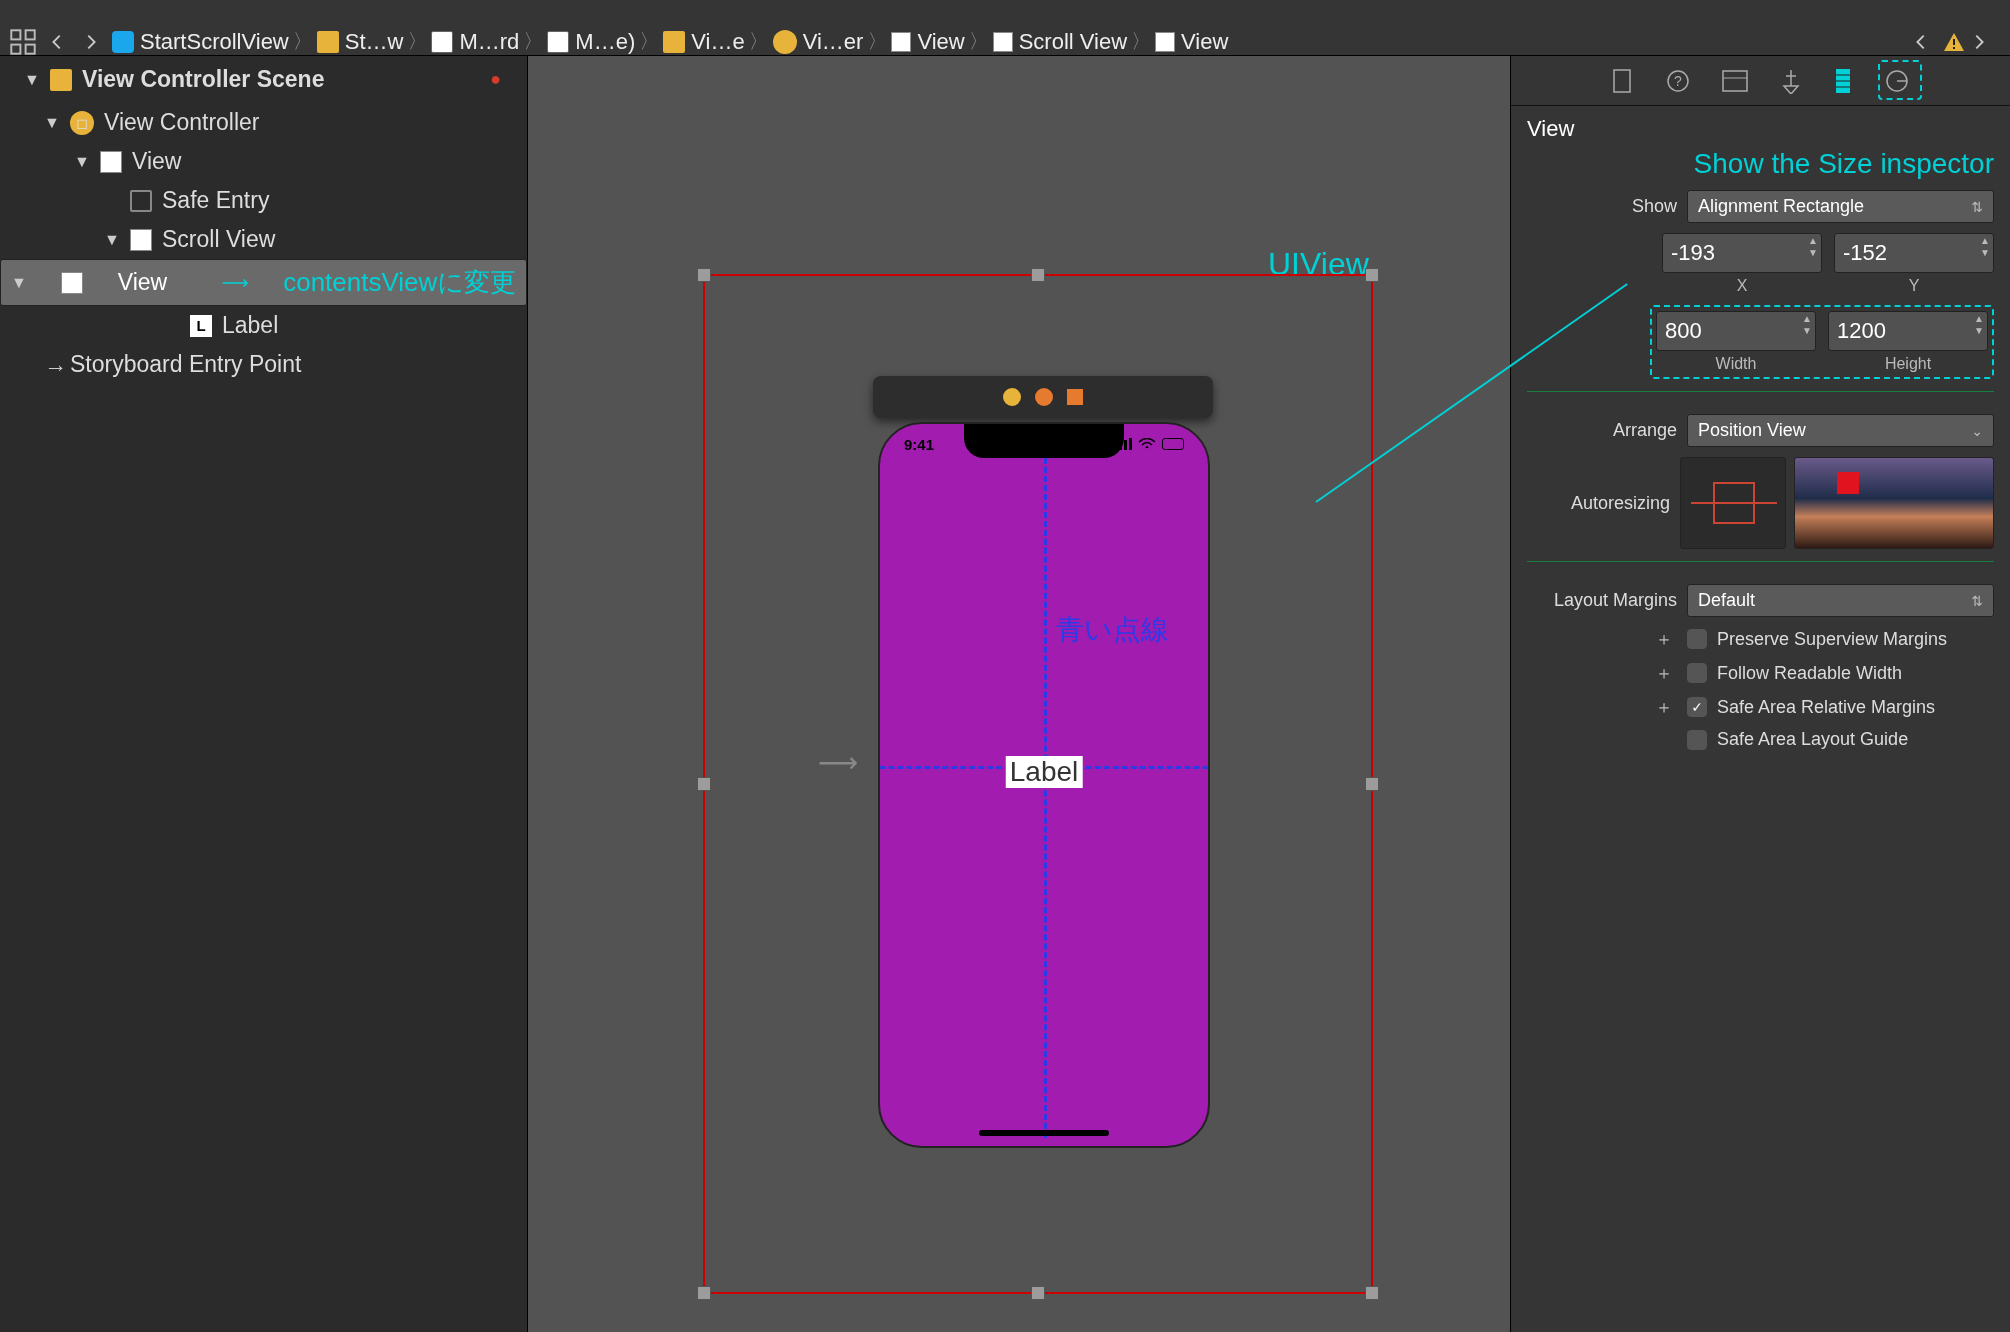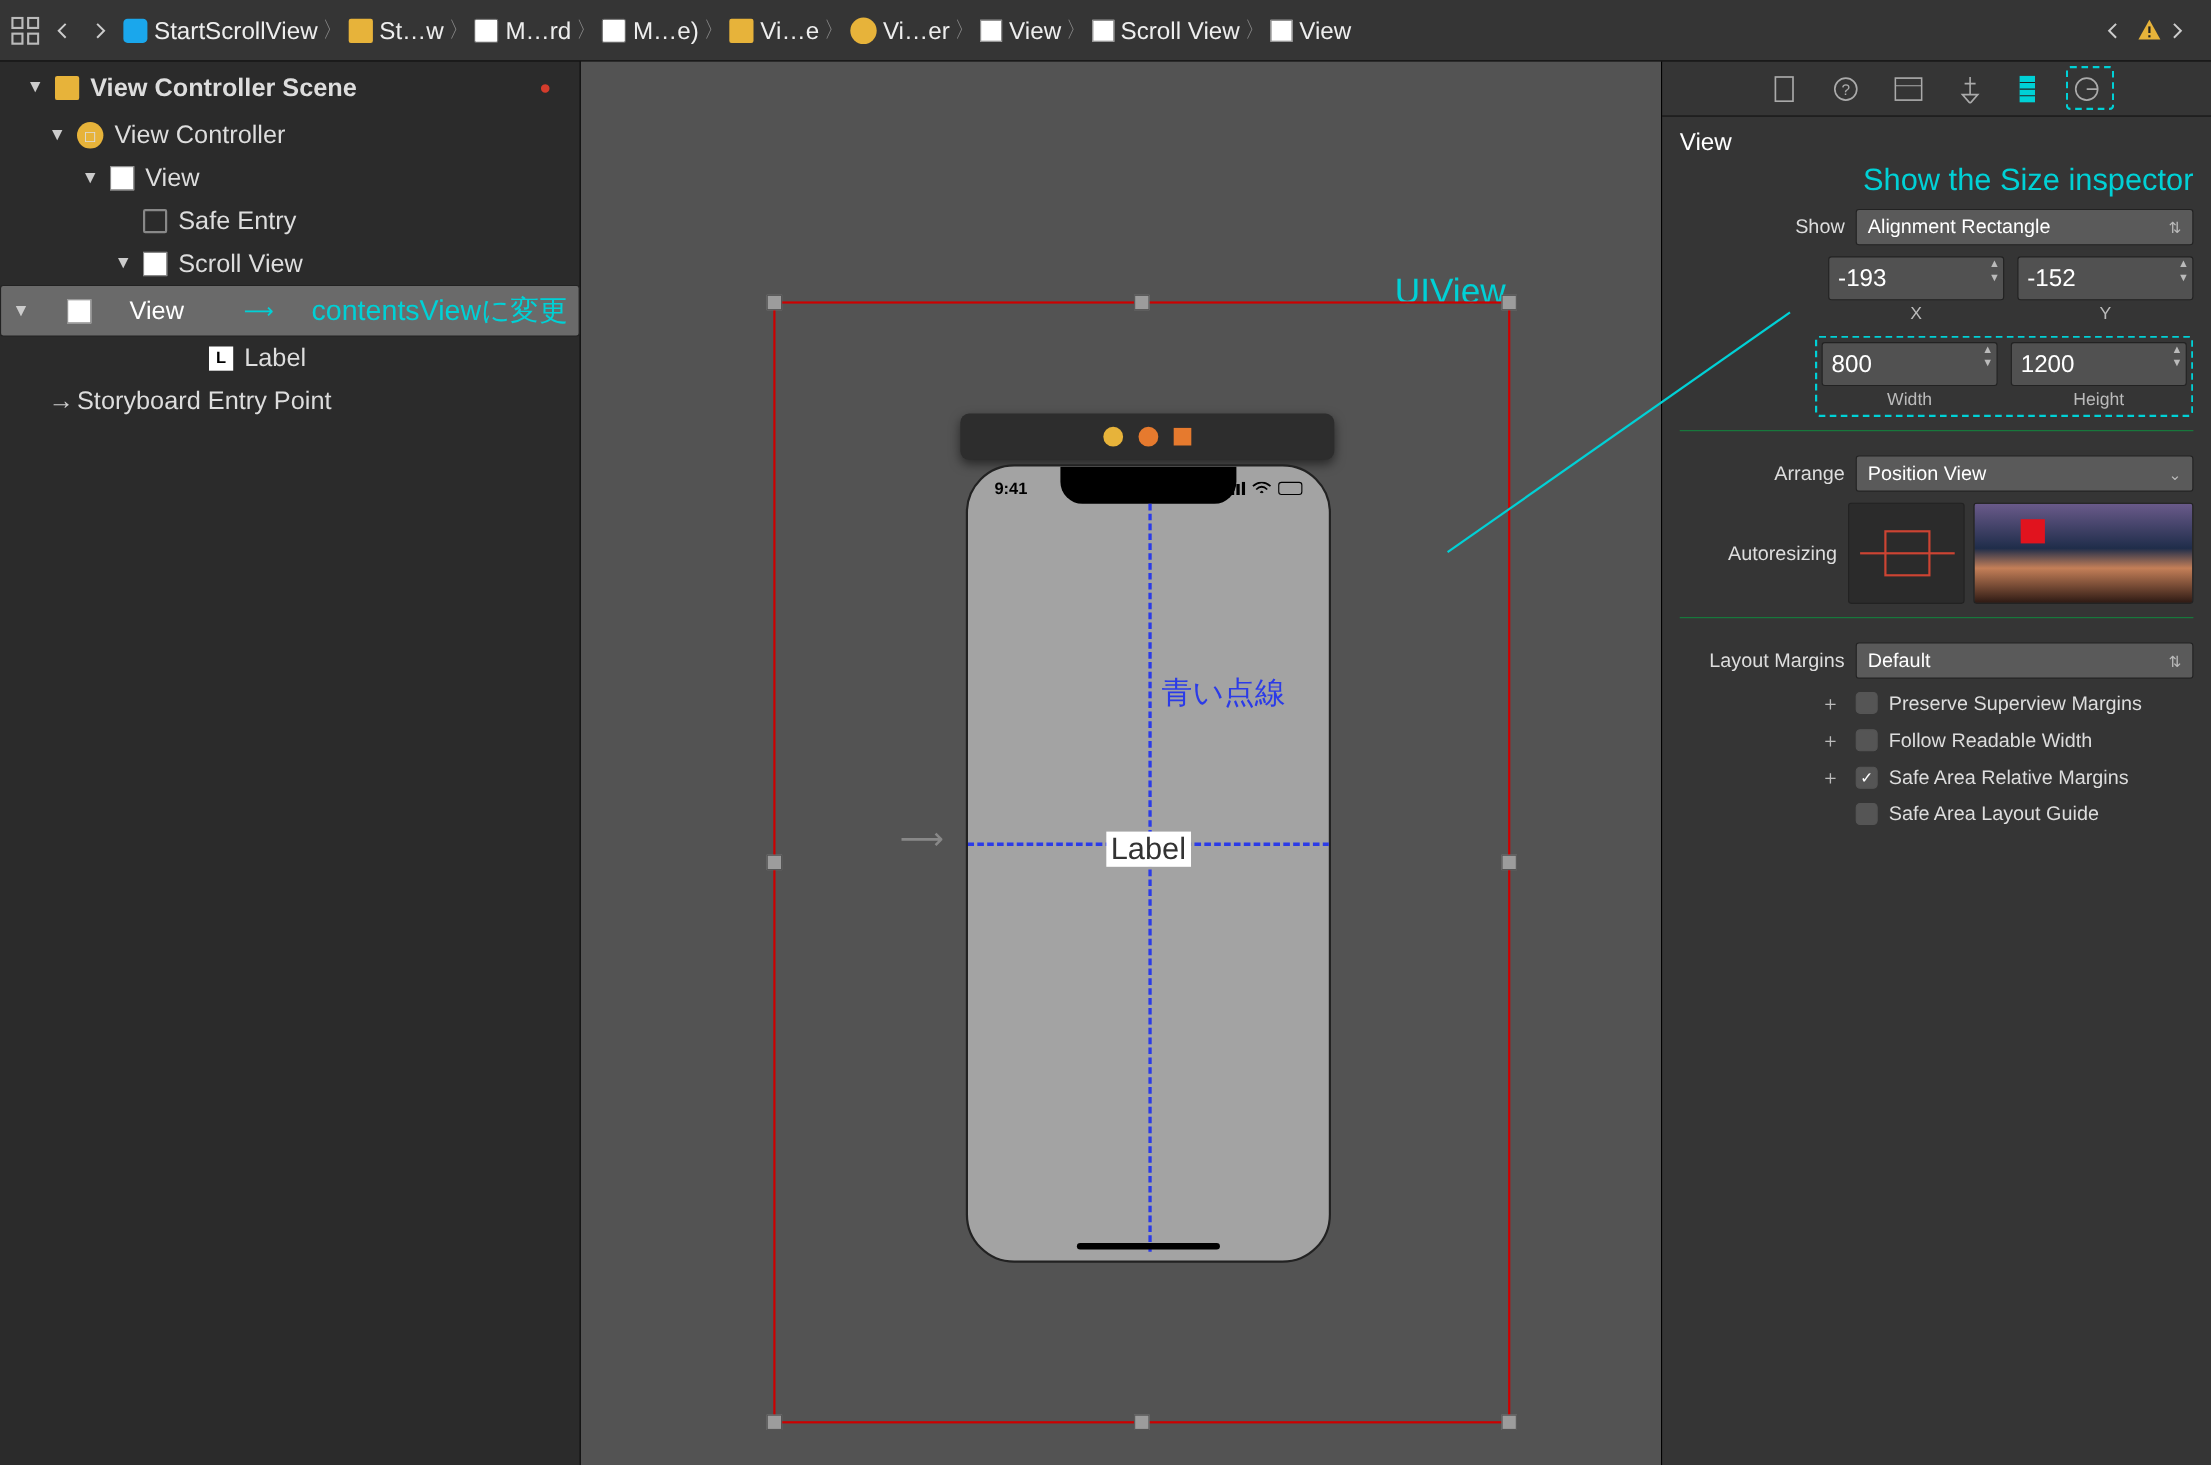--- a/index.html
+++ b/index.html
@@ -1,18 +1,18 @@
 <!DOCTYPE html>
 <html><head>
 <meta charset="utf-8">
 <style>
   html,body{margin:0;padding:0;background:#1e1e1e;color:#ddd;font-family:-apple-system,"Helvetica Neue",Arial,sans-serif;width:2010px;height:1332px;overflow:hidden;font-size:18px}
   *{box-sizing:border-box}
   
-  .toolbar{background:#353535;height:56px;display:flex;align-items:center;padding:0 10px;border-bottom:1px solid #000}
+  .toolbar{background:#353535;height:56px;display:flex;align-items:flex-end;padding:0 10px;border-bottom:1px solid #000}
   .tb-sq{width:26px;height:26px;display:flex;align-items:center;justify-content:center;color:#ccc;font-size:22px;margin-right:8px}
   .tb-nav svg{width:18px;height:18px;stroke:#ccc;fill:none;stroke-width:2}
   .crumbs{display:flex;align-items:center;flex:1;gap:4px;font-size:22px;color:#eee;overflow:hidden}
   .crumb{display:flex;align-items:center;gap:6px;white-space:nowrap}
   .sep{color:#888;font-size:20px}
   .ic-file{width:22px;height:22px;border-radius:4px;background:#1aa7ec}
   .ic-folder{width:22px;height:22px;border-radius:2px;background:#e7b33a}
   .ic-sb{width:22px;height:22px;background:#fff;border:1px solid #666;border-radius:2px}
   .ic-sbfill{width:22px;height:22px;border-radius:2px;background:#e7b33a}
   .ic-view{width:20px;height:20px;background:#fff;border:1px solid #888}
@@ -37,21 +37,21 @@
   .ann-arrow{color:#00d1d6;font-size:19px}
   .ann-text{color:#00d1d6;font-size:26px}
   
   .canvas{flex:1;background:#535353;position:relative}
   .redbox{position:absolute;left:175px;top:218px;width:670px;height:1020px;border:2px solid #c00}
   .handle{width:14px;height:14px;background:#9c9c9c;border:1px solid #555;position:absolute}
   .redbox .hN{top:-8px;left:calc(50% - 7px)}.redbox .hS{bottom:-8px;left:calc(50% - 7px)}.redbox .hW{left:-8px;top:calc(50% - 7px)}.redbox .hE{right:-8px;top:calc(50% - 7px)}
   .redbox .hNW{top:-8px;left:-8px}.redbox .hNE{top:-8px;right:-8px}.redbox .hSW{bottom:-8px;left:-8px}.redbox .hSE{bottom:-8px;right:-8px}
   .toolbubble{position:absolute;left:345px;top:320px;width:340px;height:42px;background:#2d2d2d;border-radius:8px;display:flex;align-items:center;justify-content:center;gap:14px;box-shadow:0 4px 10px #0008}
   .tbcirc{width:18px;height:18px;border-radius:50%}
-  .phone{position:absolute;left:350px;top:366px;width:332px;height:726px;background:#a3a3a3;border-radius:44px;border:2px solid #222;overflow:hidden}
+  .phone{position:absolute;left:350px;top:366px;width:332px;height:726px;background:#a21caf;border-radius:44px;border:2px solid #222;overflow:hidden}
   .notch{position:absolute;left:50%;top:0;transform:translateX(-50%);width:160px;height:34px;background:#000;border-bottom-left-radius:20px;border-bottom-right-radius:20px}
   .status{position:absolute;top:12px;left:24px;font-size:15px;font-weight:700;color:#000}
   .status-r{position:absolute;top:14px;right:24px;display:flex;gap:6px;align-items:center}
   .bar{width:22px;height:12px;border:1.5px solid #000;border-radius:3px}
   .homebar{position:absolute;bottom:10px;left:50%;transform:translateX(-50%);width:130px;height:6px;background:#000;border-radius:3px}
   .dash-v{position:absolute;left:50%;top:34px;height:680px;border-left:3px dashed #2b3be8}
   .dash-h{position:absolute;top:342px;left:-180px;width:688px;border-top:3px dashed #2b3be8}
   .phlabel{position:absolute;left:50%;top:332px;transform:translateX(-50%);font-size:28px;color:#333;background:#fff;padding:0 4px}
   .ann-blue{position:absolute;font-size:28px;color:#2b3be8}
   .ann-teal{position:absolute;color:#00d1d6}

